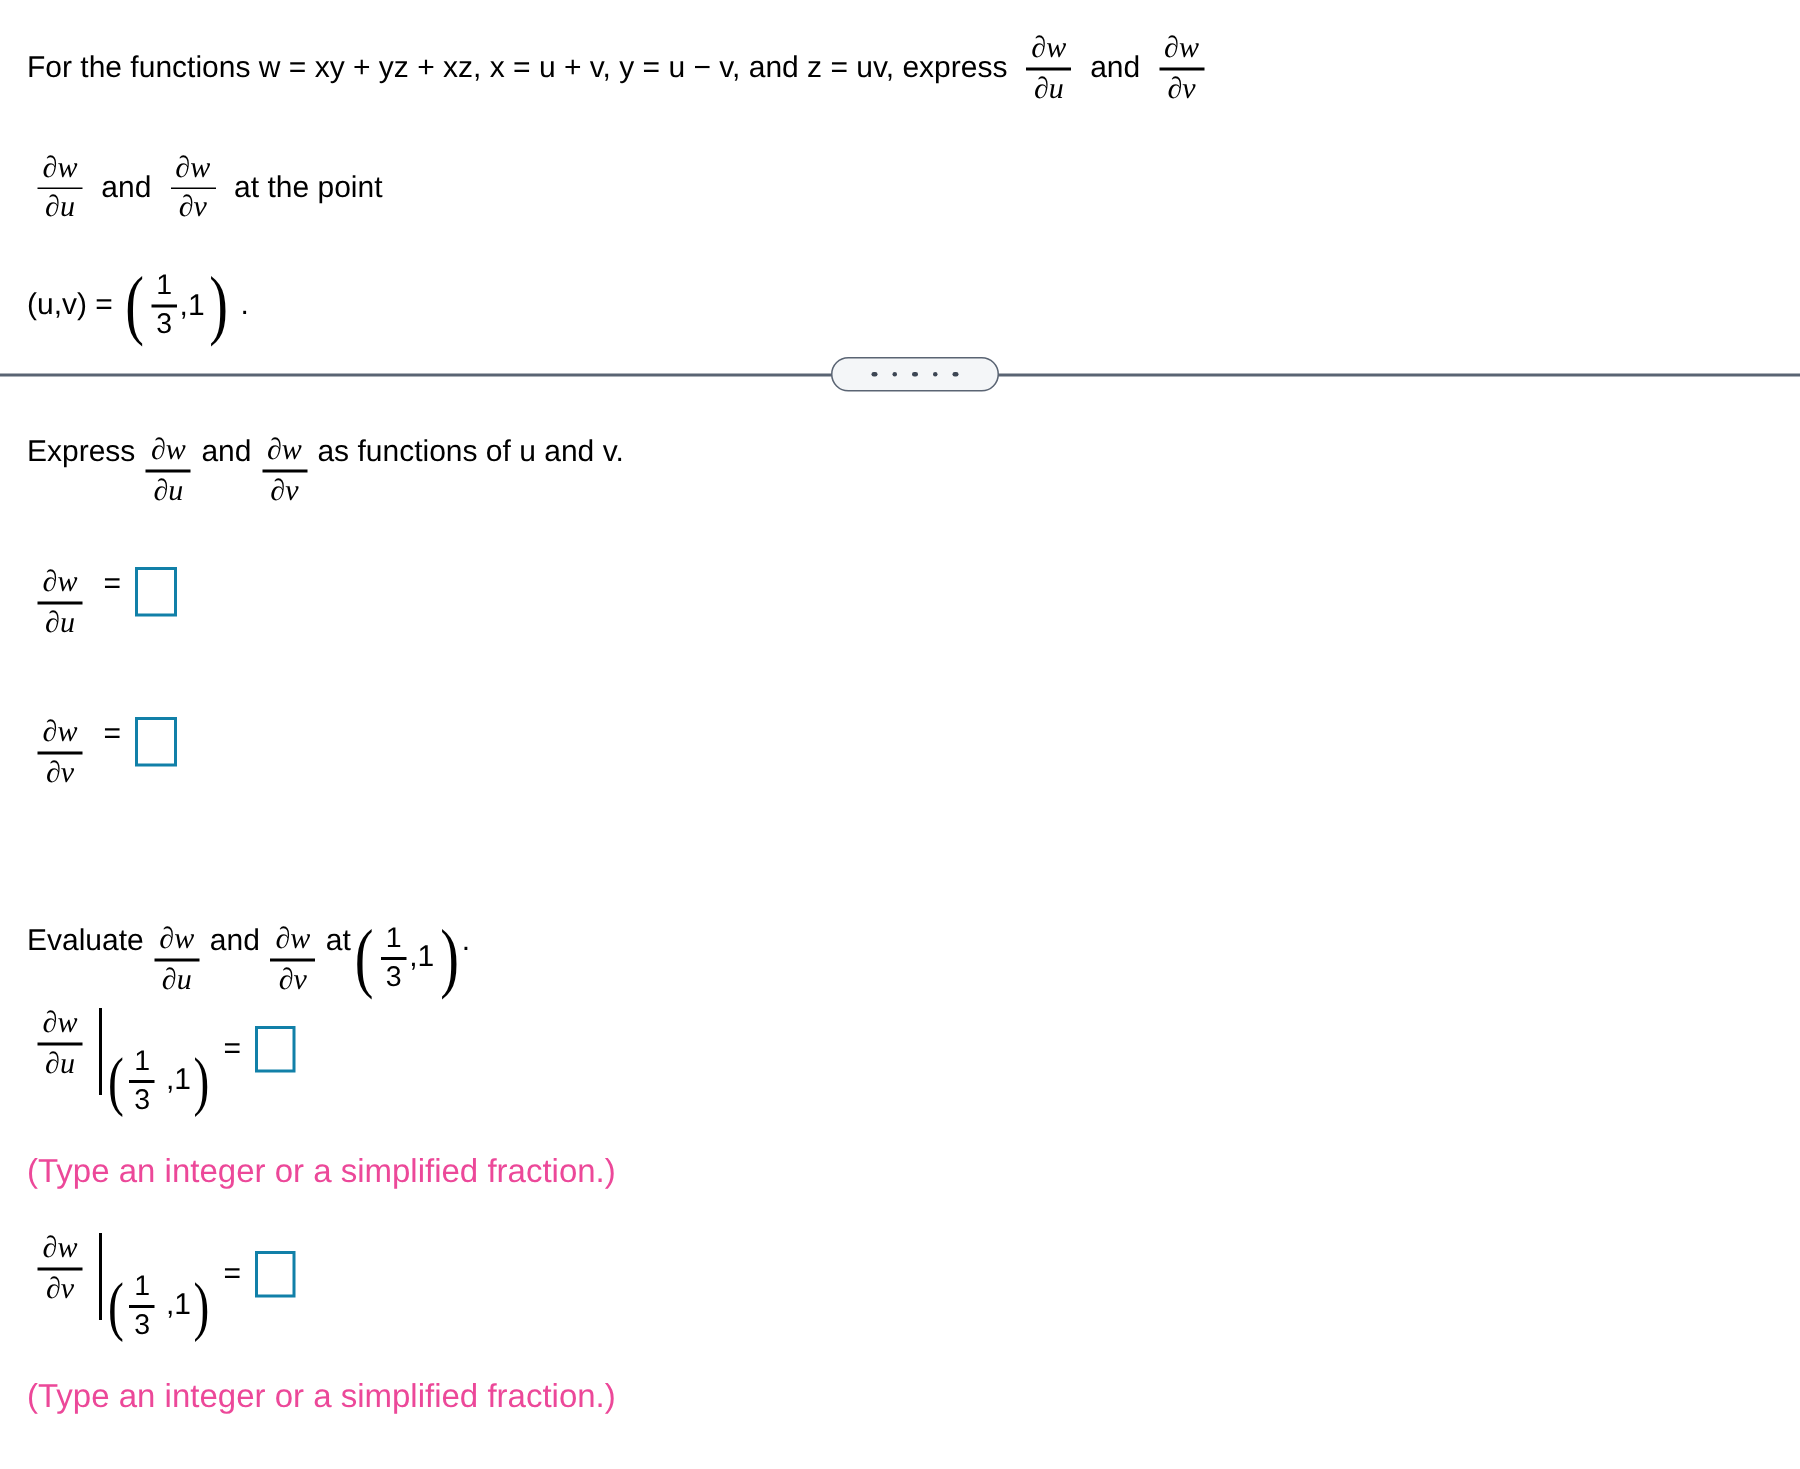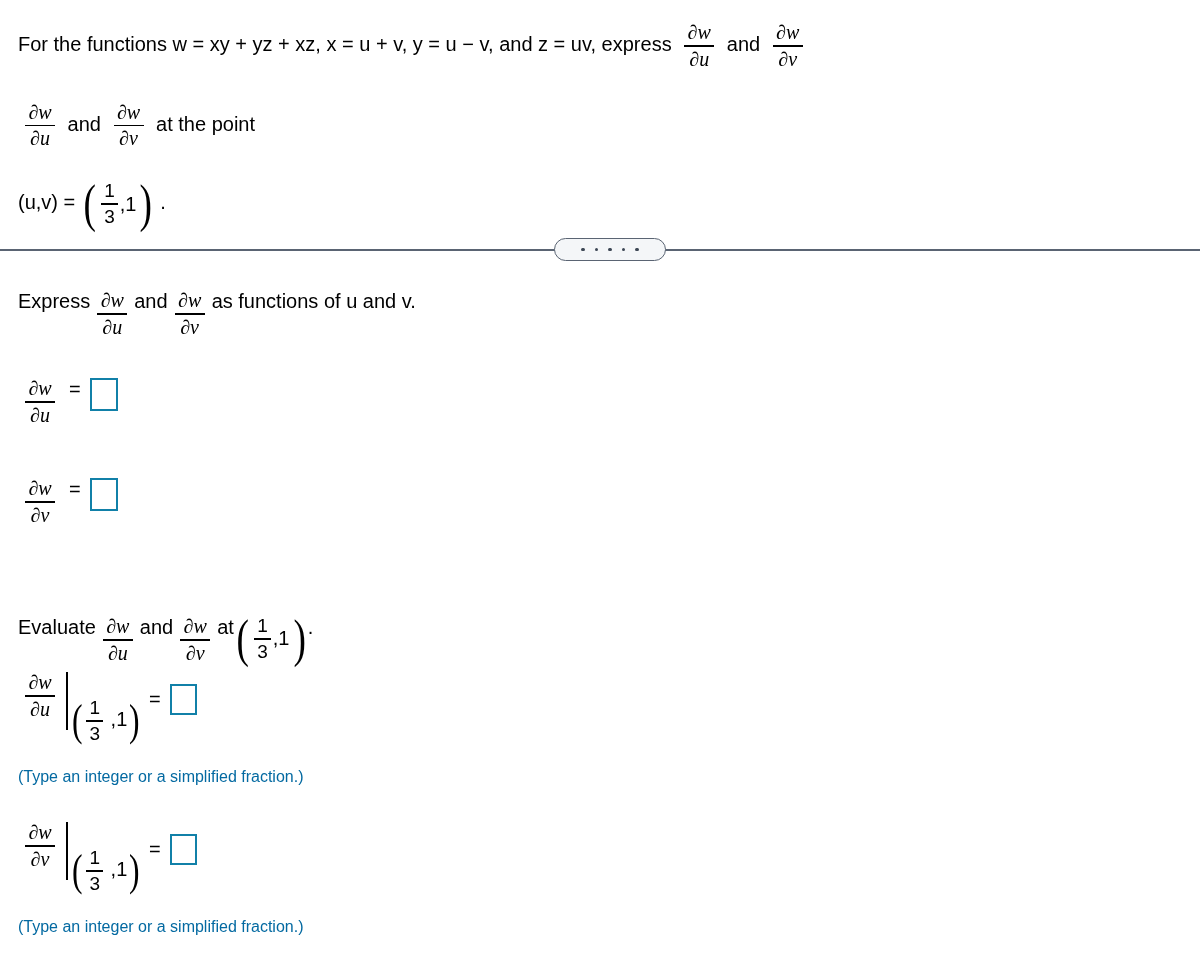--- a/index.html
+++ b/index.html
@@ -120,22 +120,22 @@
     font-size: 20px;
   }
   .s-express  { top: 290px; }
   .s-dwdu     { top: 378px; }
   .s-dwdv     { top: 478px; }
   .s-evaluate { top: 616px; }
   .s-eval-u   { top: 672px; }
   .s-eval-v   { top: 822px; }
 
   .note {
-    color: #0369a1;
-    font-size: 16px;
+    color: #ec4899;
+    font-size: 22px;
     margin-top: 6px;
     white-space: nowrap;
   }
   .s-eval-u .note { position: absolute; left: 0; top: 90px; }
   .s-eval-v .note { position: absolute; left: 0; top: 90px; }
 
   
   .evalnot { display: inline-flex; align-items: flex-start; vertical-align: middle; }
   .evalnot .vbar {
     display: inline-block;

